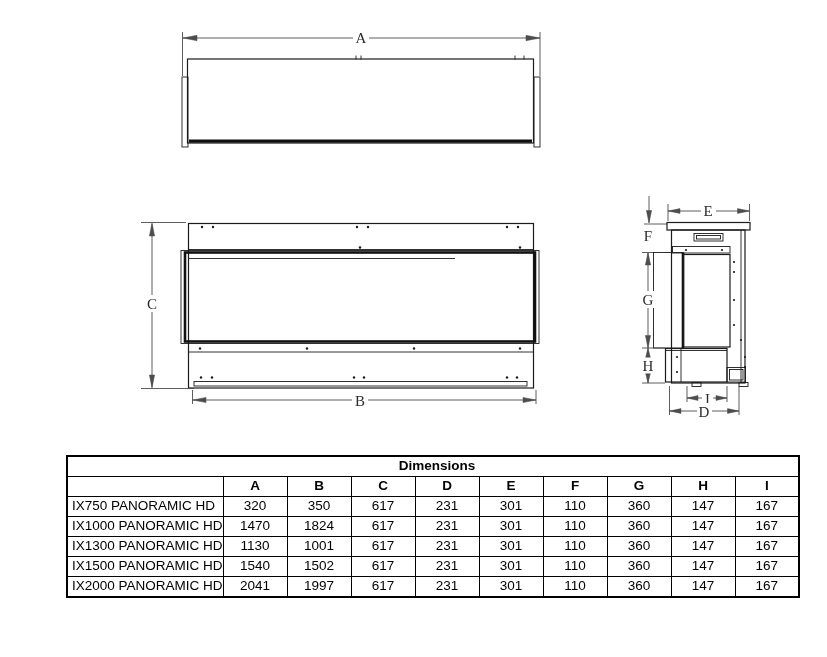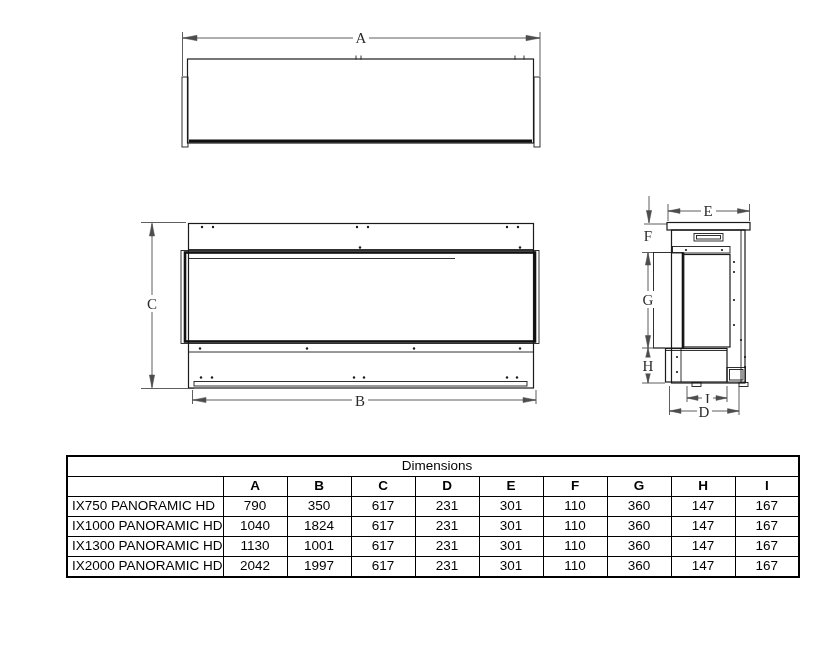--- a/index.html
+++ b/index.html
@@ -23,21 +23,21 @@
   table.dims {
     position:absolute; left:66px; top:455px; width:732px;
     border-collapse:collapse; table-layout:fixed;
     border:2px solid #000;
   }
   table.dims th, table.dims td {
     border:1px solid #000; padding:0; height:19px;
     font-size:13.5px; line-height:1.05; color:#000; text-align:center;
     overflow:hidden; white-space:nowrap;
   }
-  table.dims tr.title-row th { font-weight:normal;padding-left:8px; }
+  table.dims tr.title-row th { font-weight:bold;padding-left:8px; }
   table.dims tr.header-row th { font-weight:bold; }
   table.dims td.model { text-align:left; padding-left:4px; }
 </style>
 </head>
 <body>
 
 <svg class="drawing" width="827" height="445" viewBox="0 0 827 445">
 
   <g>
 
@@ -200,33 +200,33 @@
         <th>E</th>
         <th>F</th>
         <th>G</th>
         <th>H</th>
         <th>I</th>
       </tr>
   </thead>
   <tbody id="table-body">
       <tr>
         <td class="model">IX750 PANORAMIC HD</td>
-        <td>790</td>
+        <td>320</td>
         <td>350</td>
         <td>617</td>
         <td>231</td>
         <td>301</td>
         <td>110</td>
         <td>360</td>
         <td>147</td>
         <td>167</td>
       </tr>
       <tr>
         <td class="model">IX1000 PANORAMIC HD</td>
-        <td>1040</td>
+        <td>1470</td>
         <td>1824</td>
         <td>617</td>
         <td>231</td>
         <td>301</td>
         <td>110</td>
         <td>360</td>
         <td>147</td>
         <td>167</td>
       </tr>
       <tr>
@@ -235,22 +235,34 @@
         <td>1001</td>
         <td>617</td>
         <td>231</td>
         <td>301</td>
         <td>110</td>
         <td>360</td>
         <td>147</td>
         <td>167</td>
       </tr>
       <tr>
+        <td class="model">IX1500 PANORAMIC HD</td>
+        <td>1540</td>
+        <td>1502</td>
+        <td>617</td>
+        <td>231</td>
+        <td>301</td>
+        <td>110</td>
+        <td>360</td>
+        <td>147</td>
+        <td>167</td>
+      </tr>
+      <tr>
         <td class="model">IX2000 PANORAMIC HD</td>
-        <td>2042</td>
+        <td>2041</td>
         <td>1997</td>
         <td>617</td>
         <td>231</td>
         <td>301</td>
         <td>110</td>
         <td>360</td>
         <td>147</td>
         <td>167</td>
       </tr>
     </tbody>

